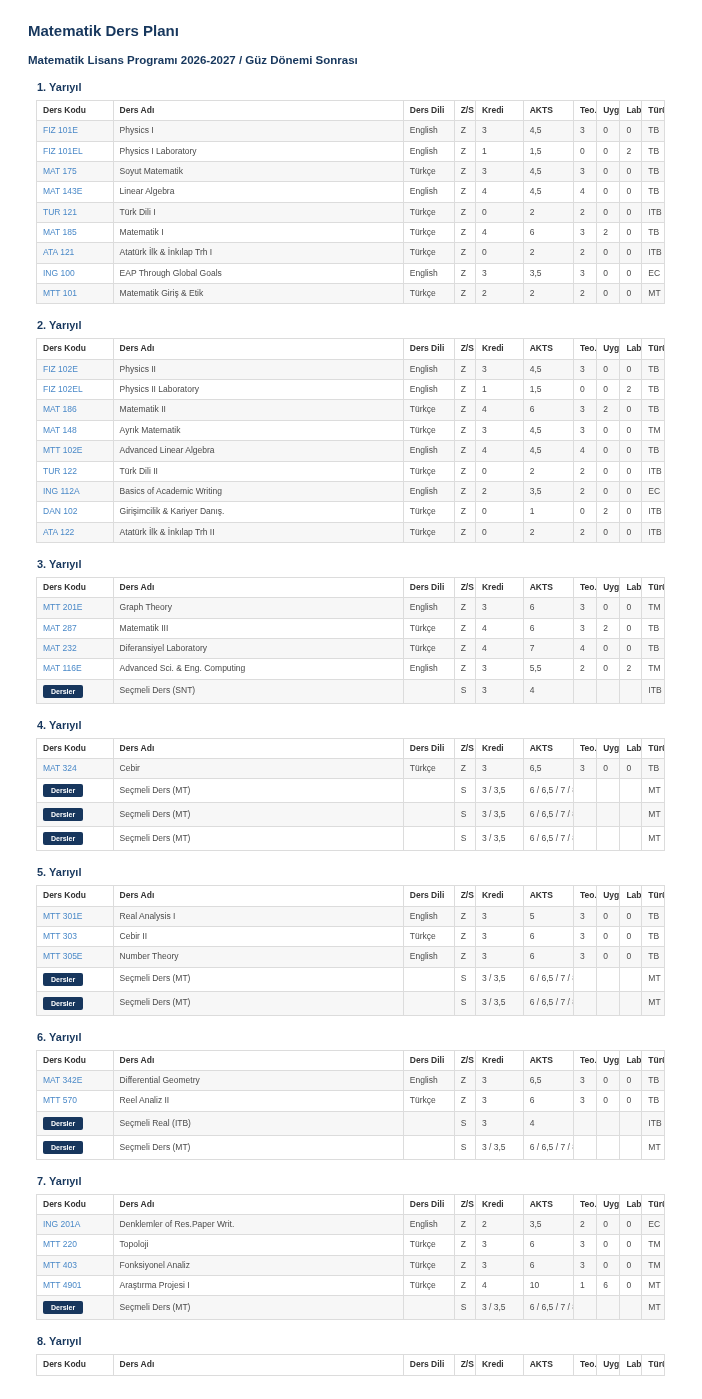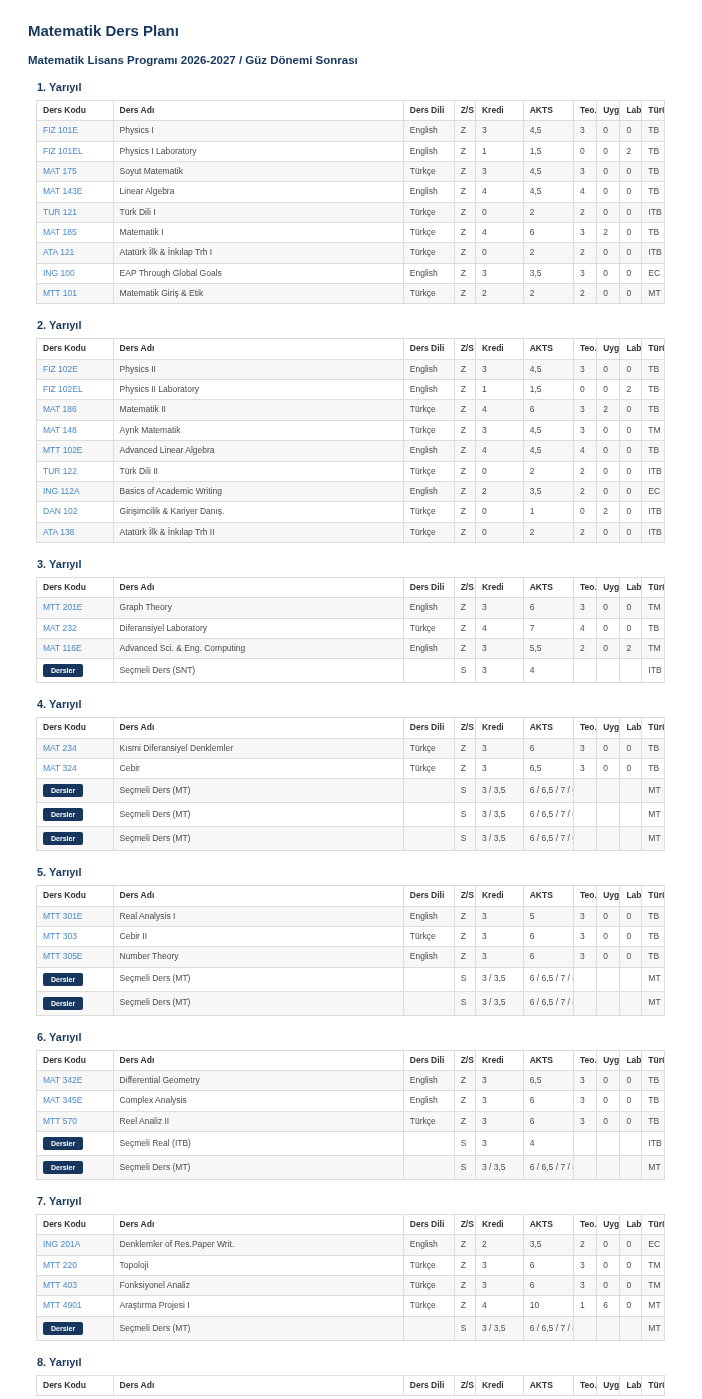--- a/index.html
+++ b/index.html
@@ -299,21 +299,21 @@
               <td>Türkçe</td>
               <td>Z</td>
               <td>0</td>
               <td>1</td>
               <td>0</td>
               <td>2</td>
               <td>0</td>
               <td>ITB</td>
             </tr>
             <tr>
-              <td><a href="#">ATA 138</a></td>
+              <td><a href="#">ATA 122</a></td>
               <td>Atatürk İlk &amp; İnkılap Trh II</td>
               <td>Türkçe</td>
               <td>Z</td>
               <td>0</td>
               <td>2</td>
               <td>2</td>
               <td>0</td>
               <td>0</td>
               <td>ITB</td>
             </tr>
@@ -356,20 +356,32 @@
               <td>English</td>
               <td>Z</td>
               <td>3</td>
               <td>6</td>
               <td>3</td>
               <td>0</td>
               <td>0</td>
               <td>TM</td>
             </tr>
             <tr>
+              <td><a href="#">MAT 287</a></td>
+              <td>Matematik III</td>
+              <td>Türkçe</td>
+              <td>Z</td>
+              <td>4</td>
+              <td>6</td>
+              <td>3</td>
+              <td>2</td>
+              <td>0</td>
+              <td>TB</td>
+            </tr>
+            <tr>
               <td><a href="#">MAT 232</a></td>
               <td>Diferansiyel Laboratory</td>
               <td>Türkçe</td>
               <td>Z</td>
               <td>4</td>
               <td>7</td>
               <td>4</td>
               <td>0</td>
               <td>0</td>
               <td>TB</td>
@@ -425,32 +437,20 @@
               <th>Kredi</th>
               <th>AKTS</th>
               <th>Teo.</th>
               <th>Uyg.</th>
               <th>Lab.</th>
               <th>Türü</th>
             </tr>
           </thead>
           <tbody>
             <tr>
-              <td><a href="#">MAT 234</a></td>
-              <td>Kısmi Diferansiyel Denklemler</td>
-              <td>Türkçe</td>
-              <td>Z</td>
-              <td>3</td>
-              <td>6</td>
-              <td>3</td>
-              <td>0</td>
-              <td>0</td>
-              <td>TB</td>
-            </tr>
-            <tr>
               <td><a href="#">MAT 324</a></td>
               <td>Cebir</td>
               <td>Türkçe</td>
               <td>Z</td>
               <td>3</td>
               <td>6,5</td>
               <td>3</td>
               <td>0</td>
               <td>0</td>
               <td>TB</td>
@@ -623,32 +623,20 @@
               <td>English</td>
               <td>Z</td>
               <td>3</td>
               <td>6,5</td>
               <td>3</td>
               <td>0</td>
               <td>0</td>
               <td>TB</td>
             </tr>
             <tr>
-              <td><a href="#">MAT 345E</a></td>
-              <td>Complex Analysis</td>
-              <td>English</td>
-              <td>Z</td>
-              <td>3</td>
-              <td>6</td>
-              <td>3</td>
-              <td>0</td>
-              <td>0</td>
-              <td>TB</td>
-            </tr>
-            <tr>
               <td><a href="#">MTT 570</a></td>
               <td>Reel Analiz II</td>
               <td>Türkçe</td>
               <td>Z</td>
               <td>3</td>
               <td>6</td>
               <td>3</td>
               <td>0</td>
               <td>0</td>
               <td>TB</td>

